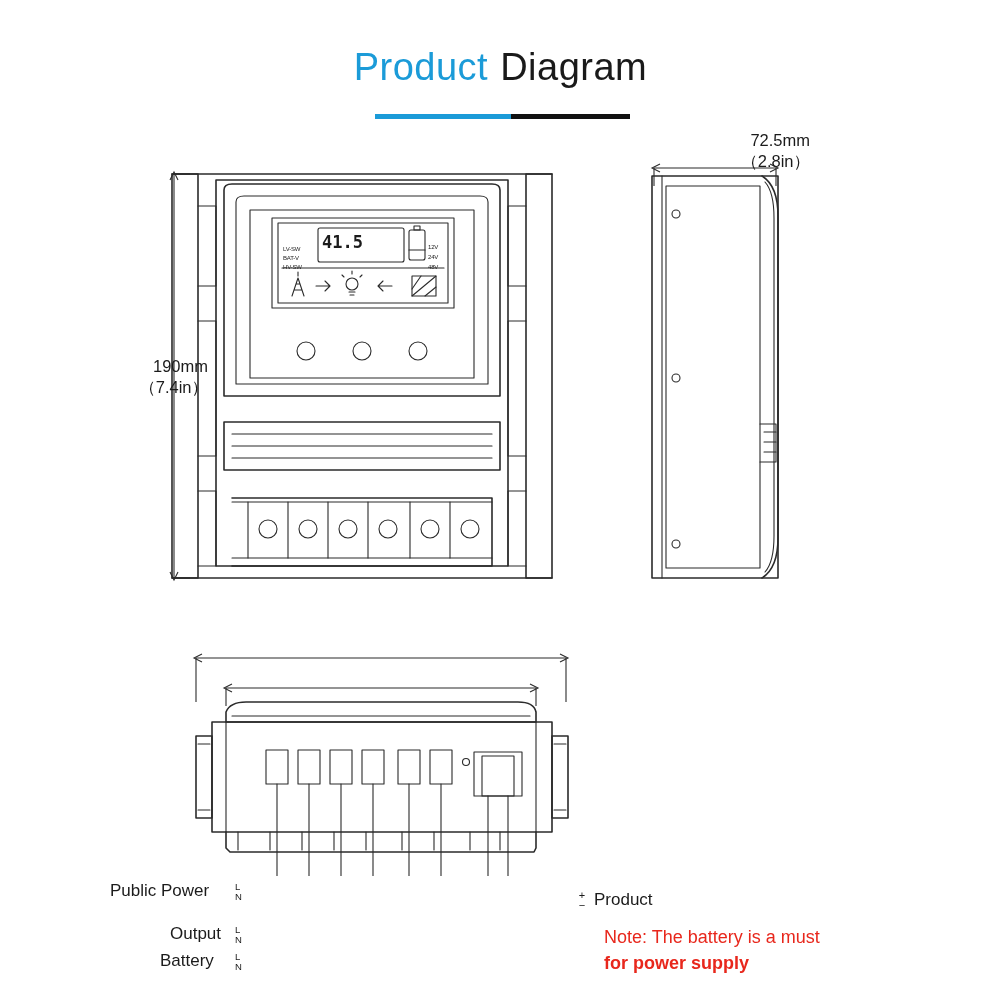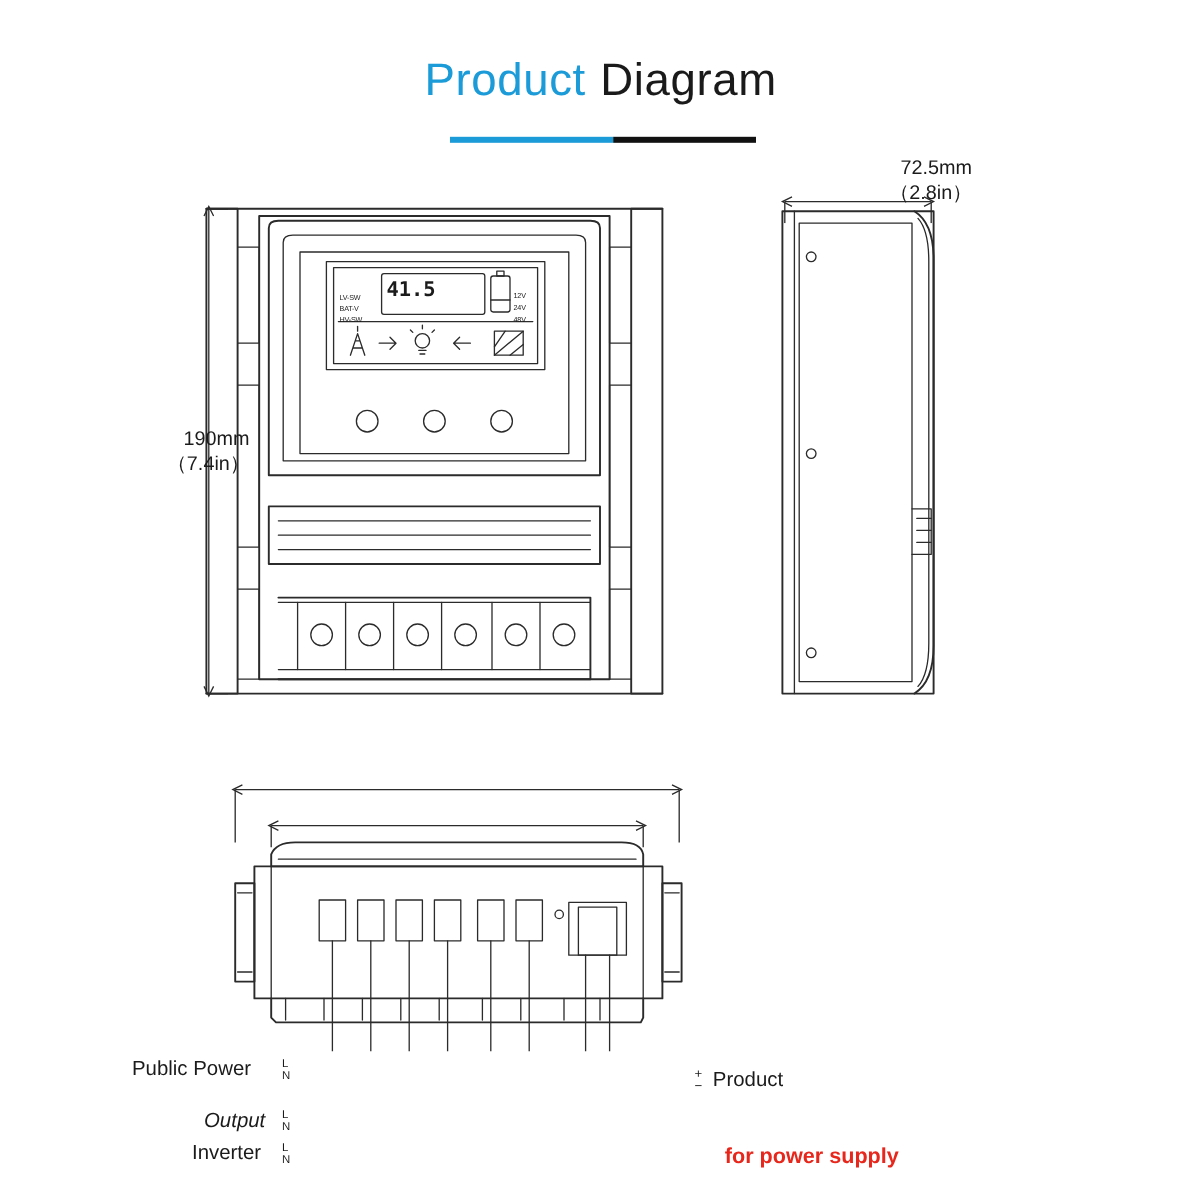--- a/index.html
+++ b/index.html
@@ -291,31 +291,32 @@
     <path class="ln-thin" d="M338,160 L338,268 L398,268"></path>
   </svg>
 
 
   <div class="term-label" style="left:110px; top:865px;">Public Power</div>
   <div class="ln-pair" style="left:235px; top:866px;">
     <div>L</div>
     <div>N</div>
   </div>
 
-  <div class="term-label" style="left:170px; top:908px;font-style:italic;">Output</div>
+  <div class="term-label" style="left:170px; top:908px;">Output</div>
   <div class="ln-pair" style="left:235px; top:909px;">
     <div>L</div>
     <div>N</div>
   </div>
 
-  <div class="term-label" style="left:160px; top:935px;">Inverter</div>
+  <div class="term-label" style="left:160px; top:935px;">Battery</div>
   <div class="ln-pair" style="left:235px; top:936px;">
     <div>L</div>
     <div>N</div>
   </div>
 
   <div class="pm" style="left:576px; top:874px; width:12px;">+</div>
   <div class="pm" style="left:576px; top:884px; width:12px;">−</div>
   <div class="term-label" style="left:594px; top:874px;">Product</div>
 
+  <div class="note" style="left:604px; top:908px;">Note: The battery is a must</div>
   <div class="note" style="left:604px; top:934px;font-weight:bold;">for power supply</div>
 
 </div>
 
 </body></html>

